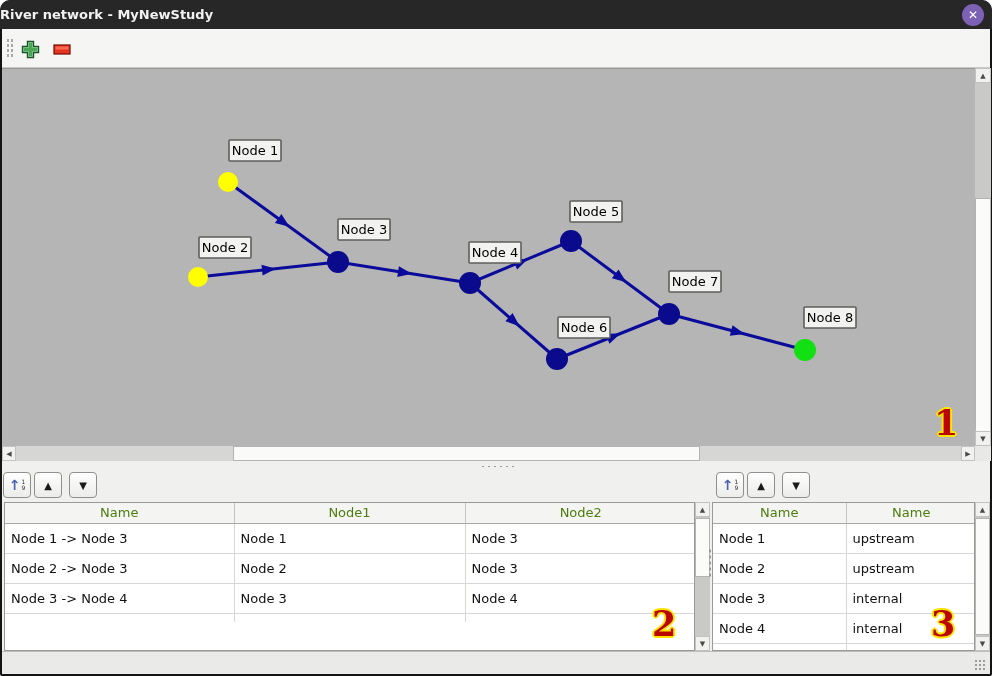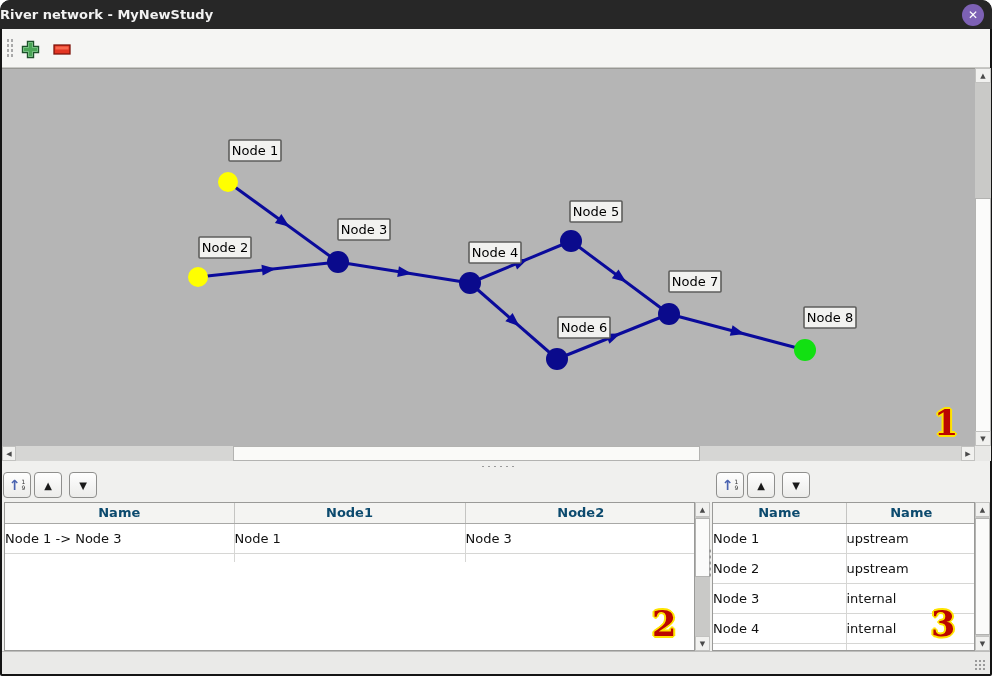--- a/index.html
+++ b/index.html
@@ -73,27 +73,27 @@
     display:flex; align-items:center; justify-content:center; cursor:pointer;
     font-size:10px; color:#1a1a1a;
   }
   .sort-icon { display:flex; align-items:center; line-height:1; }
   .sort-icon .arr { color:#4a63b0; font-size:14px; font-weight:bold; }
   .sort-icon .digs { display:flex; flex-direction:column; font-size:6px; color:#333; margin-left:1px; }
   
   .tbl-wrap { position:absolute; top:502px; background:#ffffff; border:1px solid #9a9a98; overflow:hidden; }
   table { border-collapse:collapse; table-layout:fixed; width:100%; }
   th {
-    height:20px; background:#f4f4f2; font-weight:bold; font-size:13px; color:#0c4a6e;
+    height:20px; background:#f4f4f2; font-weight:normal; font-size:13px; color:#4d7c0f;
     border-right:1px solid #c4c4c2; border-bottom:1px solid #a8a8a6; text-align:center;
   }
   td {
     height:30px; background:#ffffff; font-size:13px; color:#111;
     border-right:1px solid #d6d6d4; border-bottom:1px solid #d6d6d4;
-    padding-left:0; overflow:hidden; white-space:nowrap;
+    padding-left:6px; overflow:hidden; white-space:nowrap;
   }
   th:last-child, td:last-child { border-right:none; }
   tr.filler td { height:9px; border-bottom:none; }
   
   .bottom-strip {
     position:absolute; left:2px; top:651px; width:988px; height:23px;
     background:#eaeae8; border-top:1px solid #bdbdbb;
   }
   .resize-grip {
     position:absolute; right:4px; bottom:3px; width:12px; height:12px;
@@ -256,20 +256,30 @@
             <th>Node1</th>
             <th>Node2</th>
           </tr>
         </thead>
       <tbody>
           <tr>
             <td>Node 1 -&gt; Node 3</td>
             <td>Node 1</td>
             <td>Node 3</td>
           </tr>
+          <tr>
+            <td>Node 2 -&gt; Node 3</td>
+            <td>Node 2</td>
+            <td>Node 3</td>
+          </tr>
+          <tr>
+            <td>Node 3 -&gt; Node 4</td>
+            <td>Node 3</td>
+            <td>Node 4</td>
+          </tr>
           <tr class="filler">
             <td></td>
             <td></td>
             <td></td>
           </tr>
         </tbody>
     </table>
   </div>
 
   <div class="vsb" style="left:695px; top:502px; width:15px; height:149px;">

